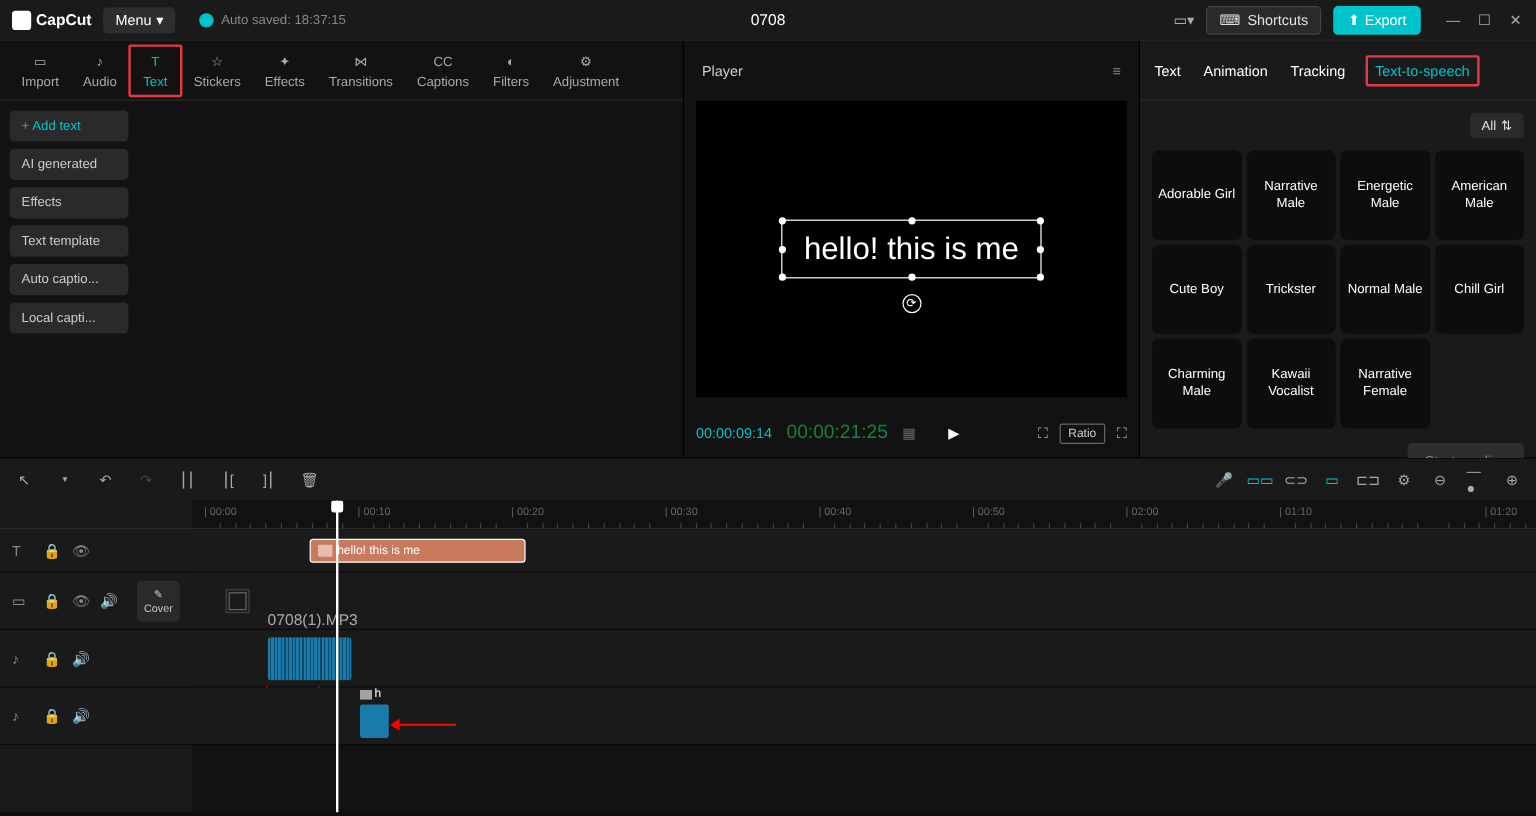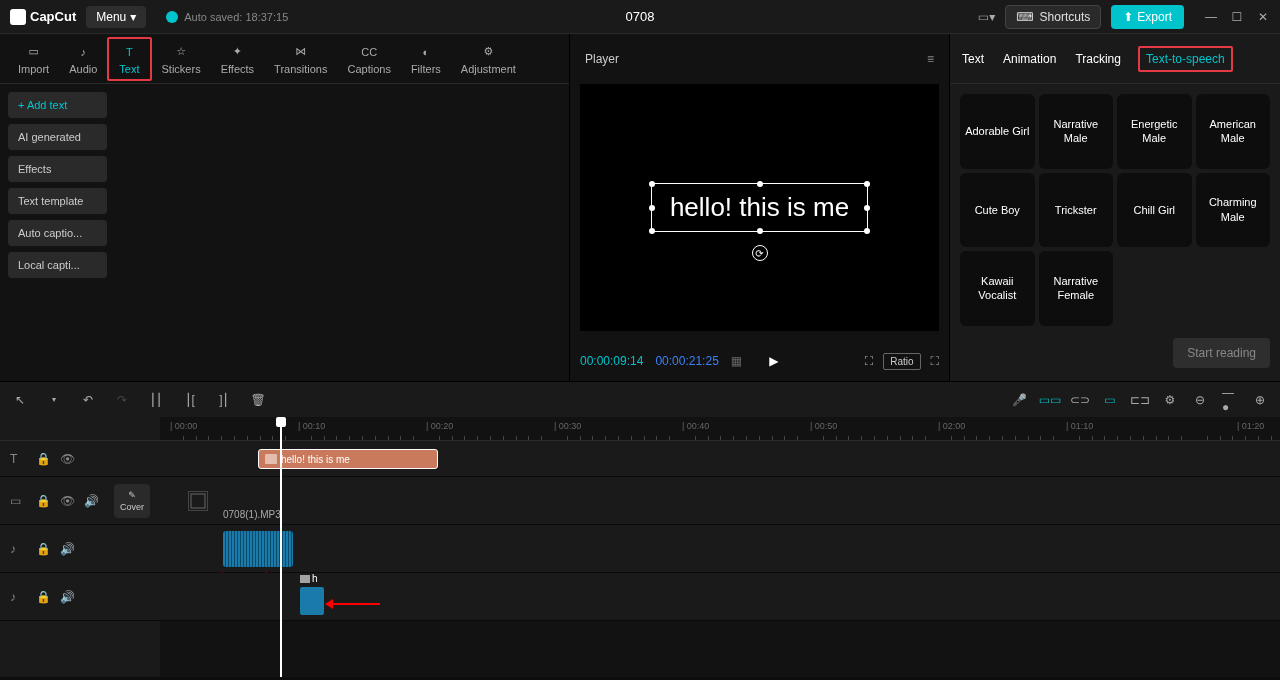--- a/index.html
+++ b/index.html
@@ -47,21 +47,21 @@
 .handle { position: absolute; width: 6px; height: 6px; background: #fff; border-radius: 50%; }
 .h-tl { top: -3px; left: -3px; } .h-tr { top: -3px; right: -3px; }
 .h-bl { bottom: -3px; left: -3px; } .h-br { bottom: -3px; right: -3px; }
 .h-tm { top: -3px; left: 50%; transform: translateX(-50%); }
 .h-bm { bottom: -3px; left: 50%; transform: translateX(-50%); }
 .h-lm { left: -3px; top: 50%; transform: translateY(-50%); }
 .h-rm { right: -3px; top: 50%; transform: translateY(-50%); }
 .rotate-handle { position: absolute; bottom: -30px; left: 50%; transform: translateX(-50%); width: 16px; height: 16px; border: 1.5px solid #fff; border-radius: 50%; display: flex; align-items: center; justify-content: center; font-size: 10px; color: #fff; }
 .player-controls { height: 40px; display: flex; align-items: center; gap: 12px; }
 .time-current { color: #00c4cc; font-size: 12px; }
-.time-total { color: #3b82f6; font-size: 12px; }
+.time-total { color: #15803d; font-size: 16px; }
 .play-btn { color: #fff; cursor: pointer; margin-left: 15px; }
 .player-right-controls { margin-left: auto; display: flex; gap: 10px; align-items: center; }
 .ratio-btn { border: 1px solid #666; padding: 2px 6px; font-size: 10px; border-radius: 2px; color: #ccc; cursor: pointer; }
 
 
 .right-panel { width: 330px; background: #1a1a1a; display: flex; flex-direction: column; }
 .right-tabs { height: 50px; display: flex; align-items: center; padding: 0 10px; gap: 15px; border-bottom: 1px solid #2a2a2a; }
 .right-tab { font-size: 12px; color: #fff; font-weight: 500; cursor: pointer; padding: 4px 2px; }
 .right-tab.highlighted { color: #00c4cc; border: 2px solid #e63946; padding: 4px 6px; border-radius: 2px; }
 .right-body { flex: 1; padding: 10px; overflow-y: auto; }
@@ -103,21 +103,21 @@
 .track-row.video { height: 48px; background: #1a1a1a; }
 .track-row.audio { height: 48px; background: #1a1a1a; }
 .track-row.audio2 { height: 48px; background: #1a1a1a; }
 
 .text-clip { position: absolute; top: 8px; left: 98px; width: 180px; height: 20px; background: #c97a5c; border: 1px solid #fff; border-radius: 3px; display: flex; align-items: center; padding: 0 6px; gap: 4px; font-size: 10px; color: #fff; }
 .text-clip-icon { width: 12px; height: 10px; background: #fff; opacity: 0.5; border-radius: 1px; }
 
 .video-placeholder { position: absolute; top: 14px; left: 28px; width: 20px; height: 20px; border: 1px solid #444; }
 
 .audio-clip { position: absolute; top: 6px; left: 63px; width: 70px; height: 36px; background: #0a4a6a; border-radius: 3px; overflow: hidden; }
-.audio-label { position: absolute; top: -16px; left: 63px; font-size: 10px; color: #aaa; }
+.audio-label { position: absolute; top: -16px; left: 63px; font-size: 13px; color: #aaa; }
 .waveform { width: 100%; height: 100%; background: repeating-linear-gradient(90deg, #1a7aaa 0 2px, #0a4a6a 2px 3px); }
 
 .tts-clip { position: absolute; top: 14px; left: 140px; width: 24px; height: 28px; background: #1a7aaa; border-radius: 2px; }
 .tts-label { position: absolute; top: 0px; left: 140px; font-size: 10px; color: #fff; display: flex; align-items: center; gap: 2px; }
 .tts-icon-small { width: 10px; height: 8px; background: #fff; opacity: 0.6; }
 
 .red-arrow { position: absolute; color: #ff0000; font-size: 18px; }
 .arr1 { top: 36px; left: 50px; }
 .arr2 { top: 36px; left: 100px; }
 .arr3-line { position: absolute; top: 30px; left: 170px; width: 50px; height: 2px; background: #ff0000; }
@@ -246,27 +246,34 @@
   </div>
 
   <div class="right-panel">
     <div class="right-tabs" id="right-tabs">
         <div class="right-tab">Text</div>
         <div class="right-tab">Animation</div>
         <div class="right-tab">Tracking</div>
         <div class="right-tab highlighted">Text-to-speech</div>
       </div>
     <div class="right-body">
+      <div class="filter-row">
+        <div class="all-btn">
+          <span>All</span>
+          <span>⇅</span>
+        </div>
+      </div>
       <div class="voice-grid" id="voice-grid">
           <div class="voice-card">Adorable Girl</div>
           <div class="voice-card">Narrative Male</div>
           <div class="voice-card">Energetic Male</div>
           <div class="voice-card">American Male</div>
           <div class="voice-card">Cute Boy</div>
           <div class="voice-card">Trickster</div>
+          <div class="voice-card">Normal Male</div>
           <div class="voice-card">Chill Girl</div>
           <div class="voice-card">Charming Male</div>
           <div class="voice-card">Kawaii Vocalist</div>
           <div class="voice-card">Narrative Female</div>
         </div>
       <div class="start-reading">Start reading</div>
     </div>
   </div>
 
 </div>

